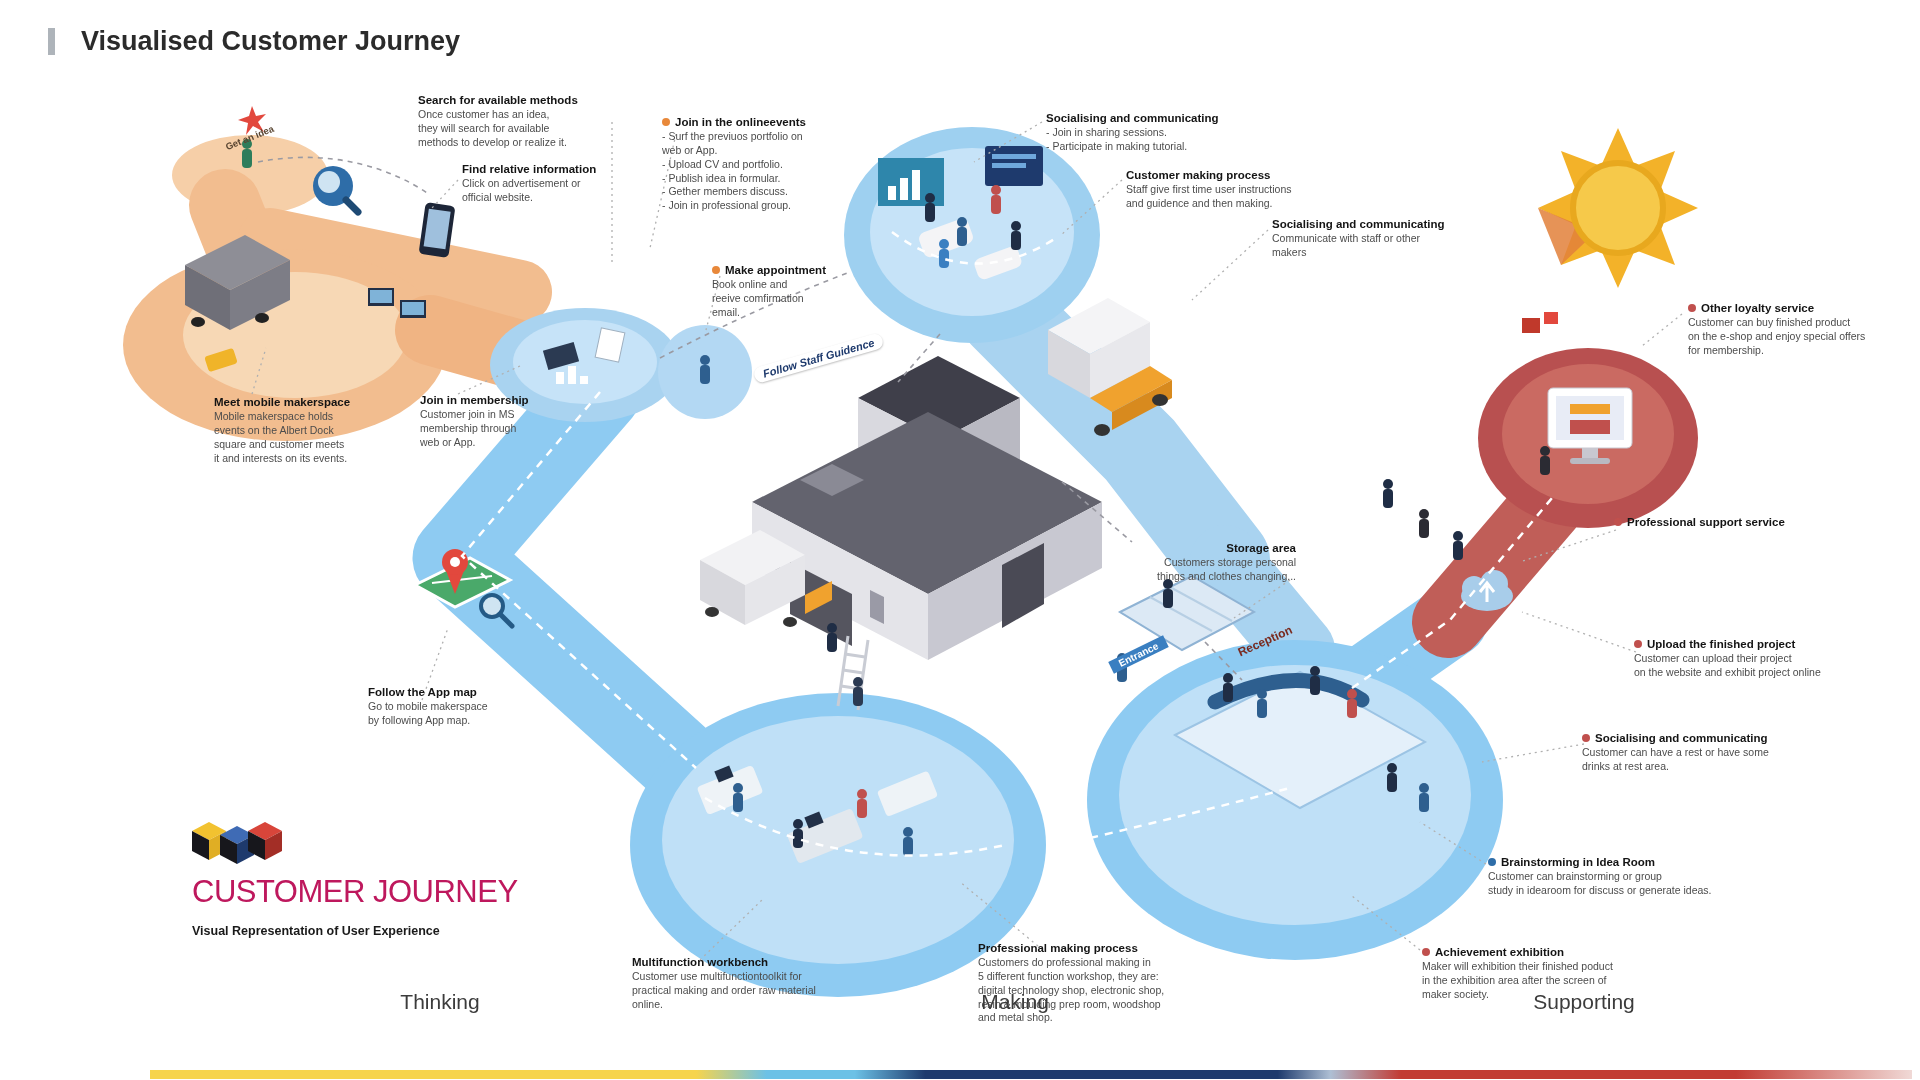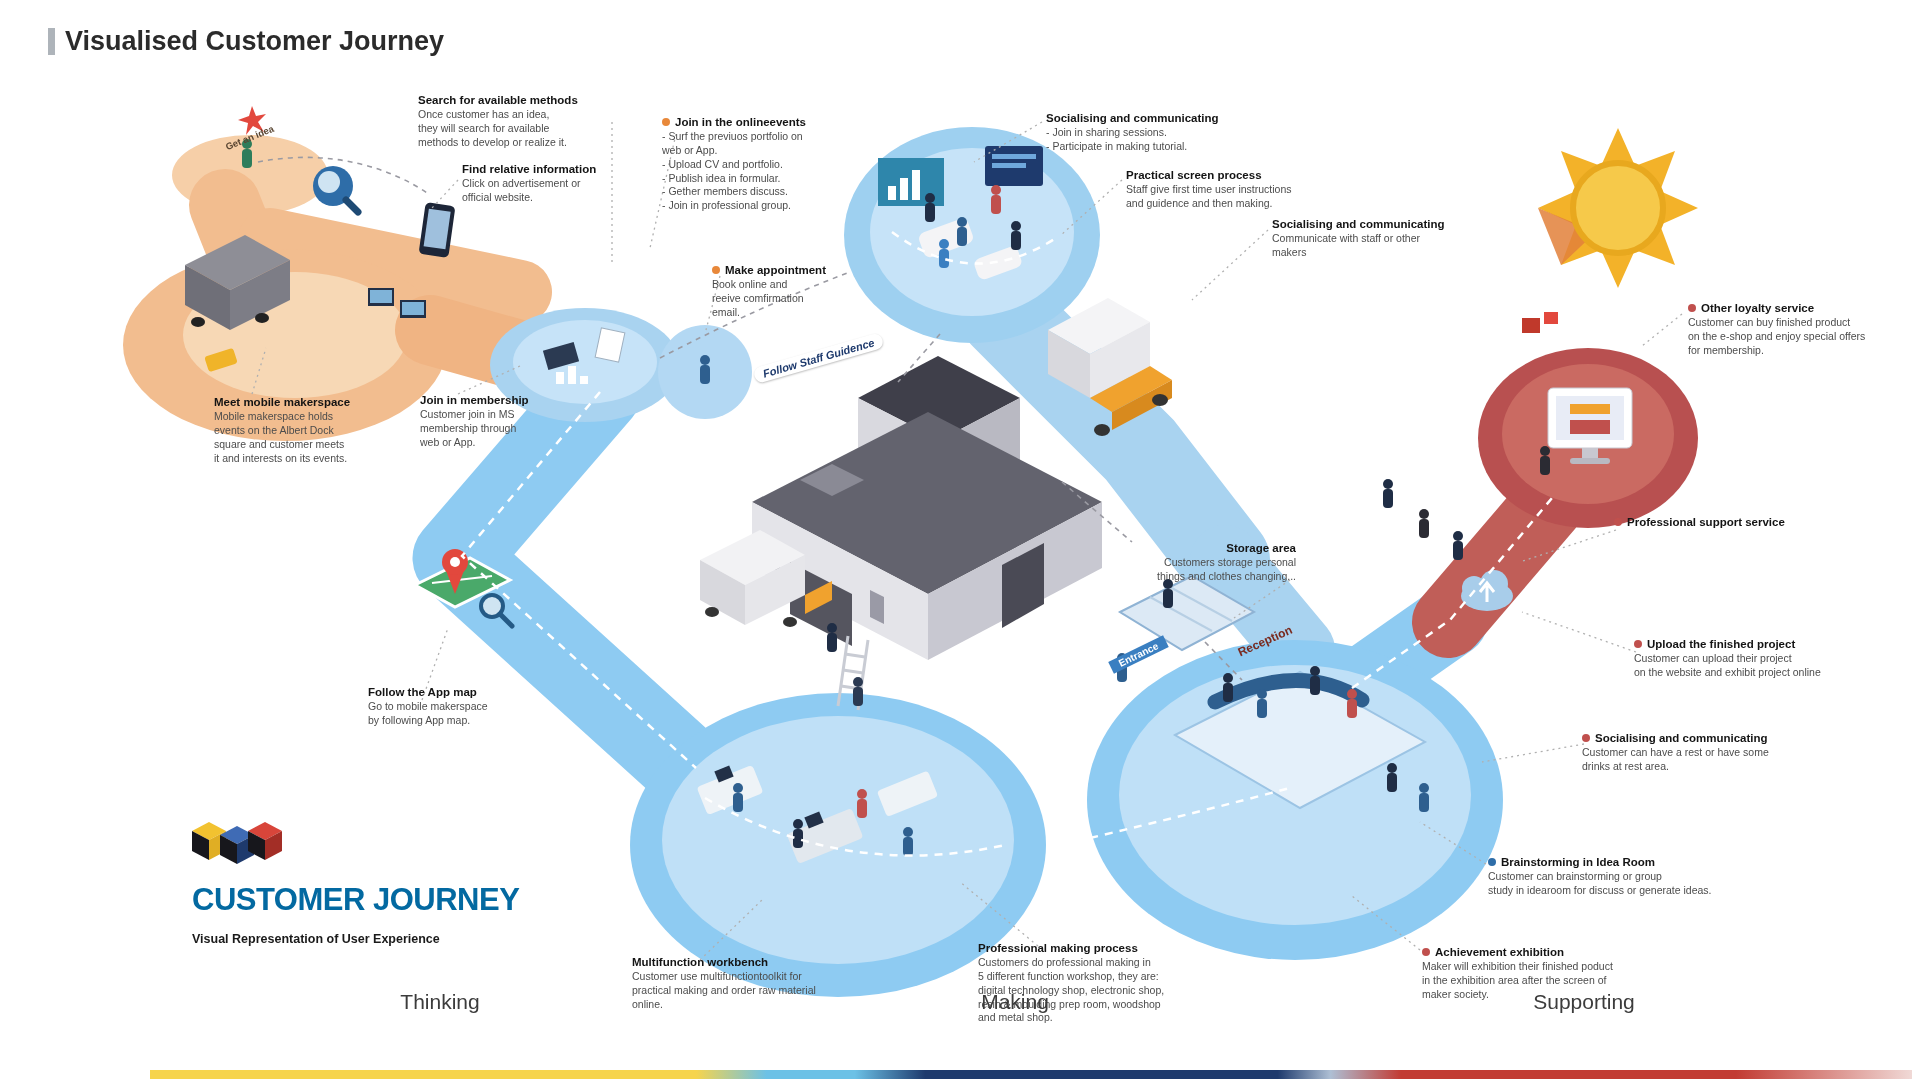--- a/index.html
+++ b/index.html
@@ -1,41 +1,41 @@
 <!DOCTYPE html>
 <html><head>
 <meta charset="utf-8">
 <style>
   html,body{margin:0;padding:0;background:#ffffff;}
   .canvas{position:relative;width:1920px;height:1080px;background:#ffffff;overflow:hidden;
           font-family:"Liberation Sans",sans-serif;}
   .scene{position:absolute;left:0;top:0;}
 
-  .header{position:absolute;left:48px;top:26px;display:flex;align-items:center;gap:10px;z-index:5;}
+  .header{position:absolute;left:48px;top:26px;display:flex;align-items:center;gap:26px;z-index:5;}
   .header-bar{width:7px;height:27px;background:#aeb4ba;}
   .header-title{font-size:27px;font-weight:bold;color:#2b2b2b;}
 
   .ann{position:absolute;z-index:6;}
   .ann-title{font-size:11.5px;font-weight:bold;color:#141414;display:flex;gap:5px;align-items:center;}
   .dot{width:8px;height:8px;border-radius:50%;flex:none;}
   .ann-body{font-size:10.5px;color:#4c4c4c;line-height:1.32;margin-top:2px;white-space:pre-line;}
   .ann.right{text-align:right;}
   .ann.right .ann-title{justify-content:flex-end;}
 
   .scene-label{position:absolute;z-index:5;font-size:10px;color:#333;}
   .lbl-idea{left:224px;top:132px;transform:rotate(-22deg);font-size:9.5px;color:#5a4632;font-weight:bold;}
   .lbl-guidance{left:752px;top:350px;transform:rotate(-16deg);background:#ffffff;border-radius:10px;
                 padding:2px 9px;color:#1e3a6d;font-weight:bold;font-style:italic;font-size:11px;
                 box-shadow:0 1px 2px rgba(0,0,0,.25);}
   .lbl-entrance{left:1108px;top:648px;transform:rotate(-26deg);background:#3a7fc1;color:#ffffff;
                 padding:1px 9px;font-size:10px;font-weight:bold;}
   .lbl-reception{left:1236px;top:634px;transform:rotate(-24deg);color:#7a2a1e;font-weight:bold;font-size:12px;}
 
   .logo{position:absolute;left:192px;top:820px;z-index:6;}
-  .logo-name{font-size:31px;font-weight:bold;color:#0369a1;letter-spacing:-0.5px;margin-top:8px;}
+  .logo-name{font-size:31px;font-weight:normal;color:#be185d;letter-spacing:-0.5px;margin-top:0;}
   .logo-sub{font-size:12.5px;font-weight:bold;color:#1a1a1a;margin-top:14px;}
 
   .phase-label{position:absolute;top:990px;transform:translateX(-50%);font-size:21px;color:#3c3c3c;z-index:6;}
   .phase-bar{position:absolute;left:150px;top:1070px;width:1762px;height:9px;z-index:6;
      background:linear-gradient(90deg,#f6d44d 0%,#f6d44d 31%,#6cc1e6 35%,#6cc1e6 40%,
        #1e3a6d 44%,#1e3a6d 64%,#aebfd4 67%,#c23b33 71%,#c23b33 90%,#f0d9d6 100%);}
 </style>
 </head>
 <body>
 
@@ -326,21 +326,21 @@
   </div>
   <div class="ann" style="left:1046px;top:112px;width:190px">
     <div class="ann-title">
         <span>Socialising and communicating</span>
       </div>
     <div class="ann-body">- Join in sharing sessions.
 - Participate in making tutorial.</div>
   </div>
   <div class="ann" style="left:1126px;top:169px;width:210px">
     <div class="ann-title">
-        <span>Practical screen process</span>
+        <span>Customer making process</span>
       </div>
     <div class="ann-body">Staff give first time user instructions
 and guidence and then making.</div>
   </div>
   <div class="ann" style="left:1272px;top:218px;width:190px">
     <div class="ann-title">
         <span>Socialising and communicating</span>
       </div>
     <div class="ann-body">Communicate with staff or other
 makers</div>

